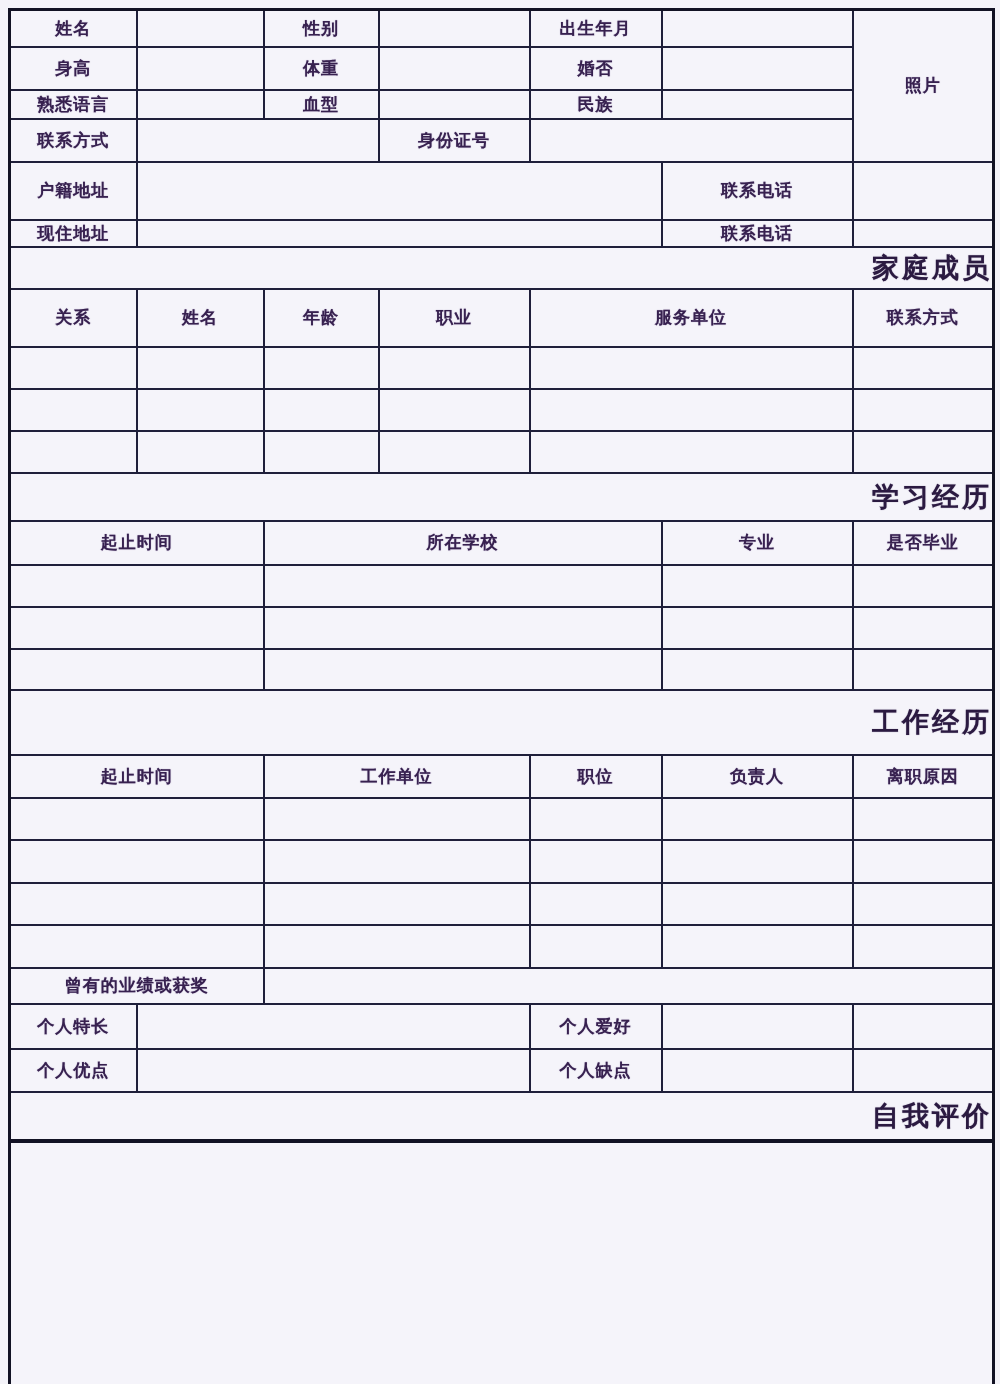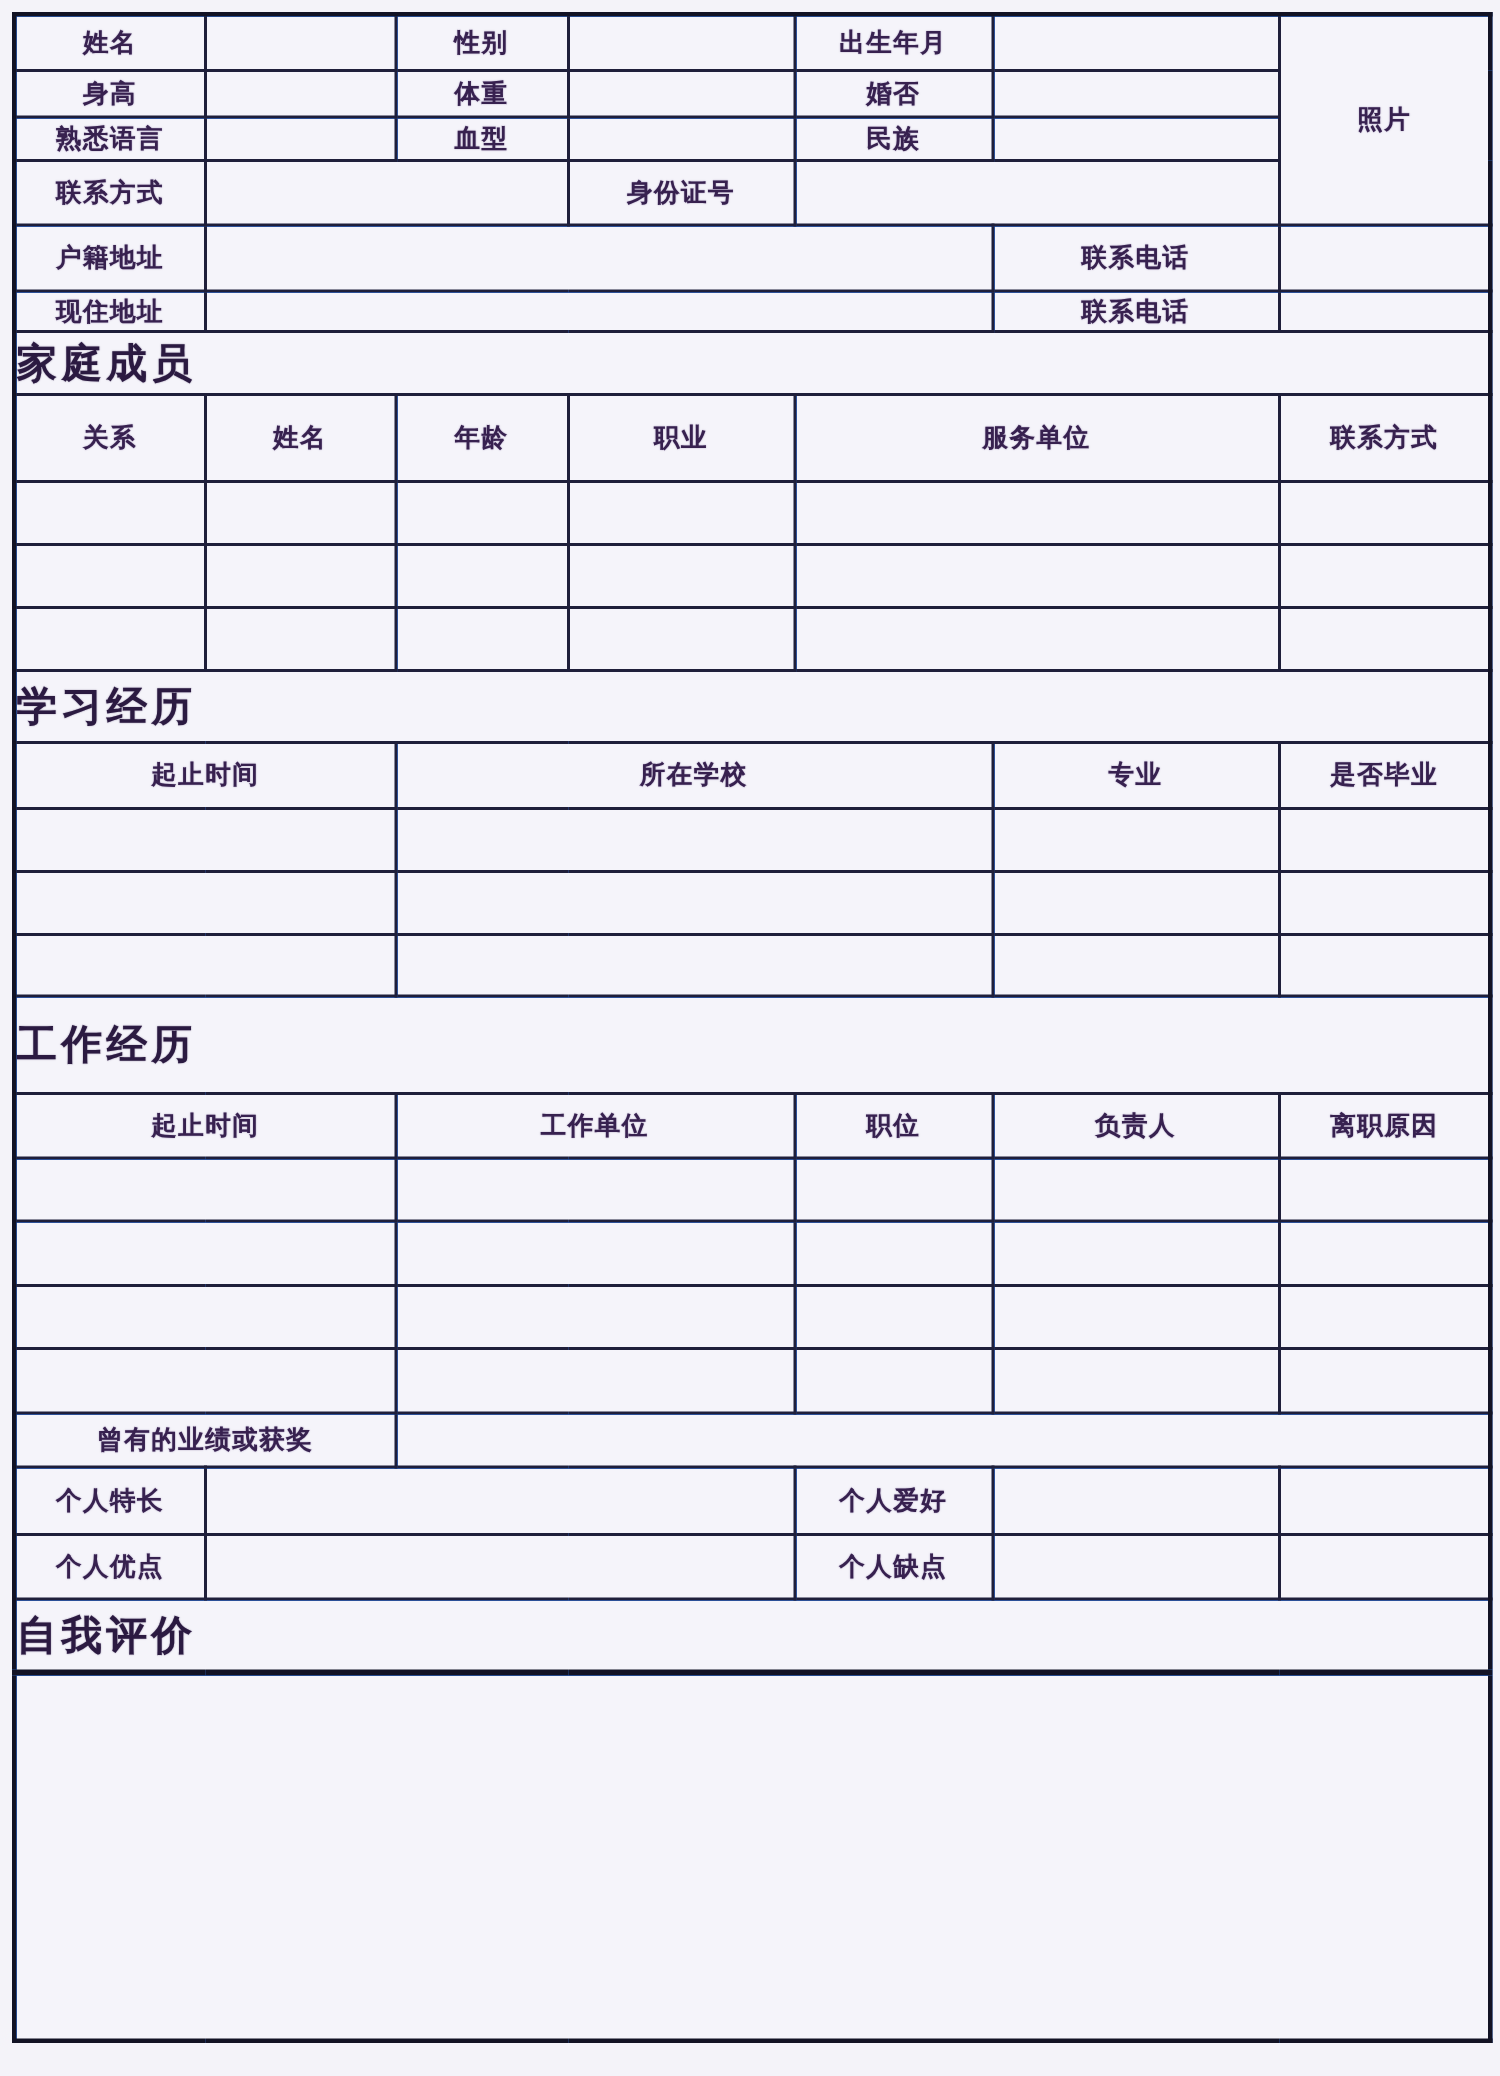--- a/index.html
+++ b/index.html
@@ -36,21 +36,21 @@
     color: #37214f;
     text-align: center;
     vertical-align: middle;
     letter-spacing: 1px;
     text-shadow: 0 0 1px rgba(70, 40, 110, 0.55);
   }
   .section-title {
     font-size: 27px;
     font-weight: bold;
     color: #2b1a41;
-    text-align: left;
+    text-align: right;
     vertical-align: middle;
     letter-spacing: 3px;
     text-shadow: 0 0 1px rgba(40, 20, 70, 0.55);
   }
   .thick-bottom {
     border-bottom: 4px solid #121224 !important;
   }
 </style>
 </head>
 <body>
@@ -71,21 +71,21 @@
         <tr style="height:37px">
     <td class="label">姓名</td>
     <td></td>
     <td class="label">性别</td>
     <td></td>
     <td class="label">出生年月</td>
     <td></td>
     <td class="label" rowspan="4">照片</td>
   </tr>
 
-  <tr style="height:31px">
+  <tr style="height:43px">
     <td class="label">身高</td>
     <td></td>
     <td class="label">体重</td>
     <td></td>
     <td class="label">婚否</td>
     <td></td>
   </tr>
 
   <tr style="height:29px">
     <td class="label">熟悉语言</td>
@@ -96,21 +96,21 @@
     <td></td>
   </tr>
 
   <tr style="height:43px">
     <td class="label">联系方式</td>
     <td colspan="2"></td>
     <td class="label">身份证号</td>
     <td colspan="2"></td>
   </tr>
 
-  <tr style="height:44px">
+  <tr style="height:58px">
     <td class="label">户籍地址</td>
     <td colspan="4"></td>
     <td class="label">联系电话</td>
     <td></td>
   </tr>
 
   <tr style="height:27px">
     <td class="label">现住地址</td>
     <td colspan="4"></td>
     <td class="label">联系电话</td>

